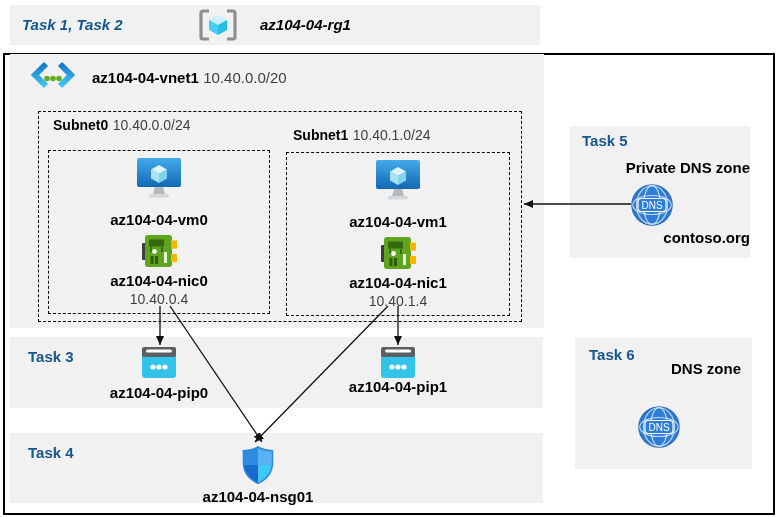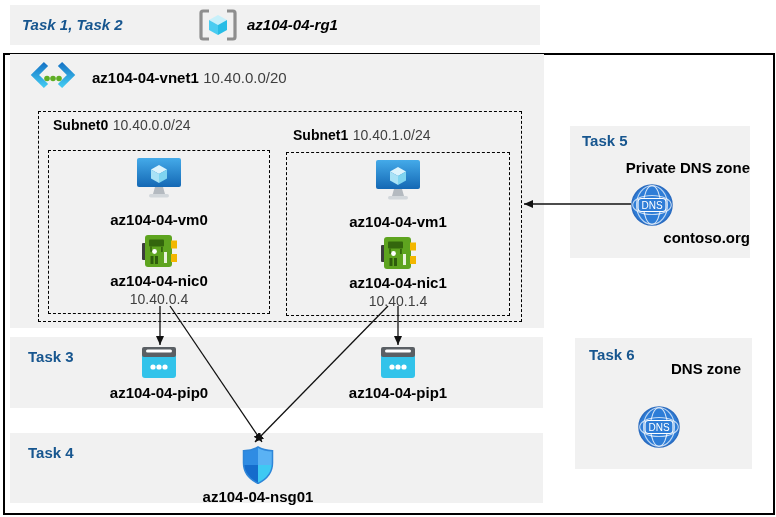--- a/index.html
+++ b/index.html
@@ -54,21 +54,21 @@
     <span class="task-label abs" style="left:12px;top:11px;">Task 1, Task 2</span>
     <span class="abs" style="left:188px;top:4px;">
       <svg width="40" height="32" viewBox="0 0 40 32">
         <path d="M11 2 H5 Q3 2 3 4 V28 Q3 30 5 30 H11" fill="none" stroke="#8e8e8e" stroke-width="3.2"></path>
         <path d="M29 2 H35 Q37 2 37 4 V28 Q37 30 35 30 H29" fill="none" stroke="#8e8e8e" stroke-width="3.2"></path>
         <polygon points="20,6 29,11 20,16 11,11" fill="#c7f0fa"></polygon>
         <polygon points="11,11 20,16 20,26 11,21" fill="#49ccf1"></polygon>
         <polygon points="29,11 20,16 20,26 29,21" fill="#27bde6"></polygon>
       </svg>
     </span>
-    <span class="name abs" style="left:237px;top:11px;">az104-04-rg1</span>
+    <span class="name abs" style="left:250px;top:11px;">az104-04-rg1</span>
   </div>
 
   <div class="panel z1" style="left:10px;top:54px;width:534px;height:274px;"></div>
 
   <span class="abs z3" style="left:30px;top:61px;">
     <svg width="46" height="28" viewBox="0 0 46 28">
       <polyline points="16,3 5,14 16,25" fill="none" stroke="url(#gv)" stroke-width="6"></polyline>
       <polyline points="30,3 41,14 30,25" fill="none" stroke="url(#gv)" stroke-width="6"></polyline>
       <circle cx="17" cy="17.5" r="2.8" fill="#5fae25"></circle>
       <circle cx="23" cy="17.5" r="2.8" fill="#5fae25"></circle>
@@ -173,21 +173,21 @@
     <span>
       <svg width="34" height="31" viewBox="0 0 34 31">
         <rect x="0" y="4" width="34" height="27" rx="3" fill="#32c3ea"></rect>
         <rect x="0" y="0" width="34" height="10" rx="2" fill="#5a5f64"></rect>
         <rect x="4" y="2.5" width="26" height="3" rx="1.5" fill="#fff"></rect>
         <circle cx="11" cy="20" r="2.6" fill="#fff"></circle>
           <circle cx="17" cy="20" r="2.6" fill="#fff"></circle>
           <circle cx="23" cy="20" r="2.6" fill="#fff"></circle>
       </svg>
     </span>
-    <span class="name" style="margin-top:6px;">az104-04-pip1</span>
+    <span class="name" style="">az104-04-pip1</span>
   </div>
 
   <div class="panel z1" style="left:10px;top:433px;width:533px;height:70px;"></div>
   <span class="task-label abs z3" style="left:28px;top:444px;">Task 4</span>
   <div class="col z3" style="left:193px;top:446px;width:130px;">
     <span>
       <svg width="32" height="38" viewBox="0 0 32 38">
         <g clip-path="url(#shieldClip)">
           <rect x="0" y="0" width="16" height="19" fill="#2f8ce3"></rect>
           <rect x="16" y="0" width="16" height="19" fill="#5ab2f4"></rect>

